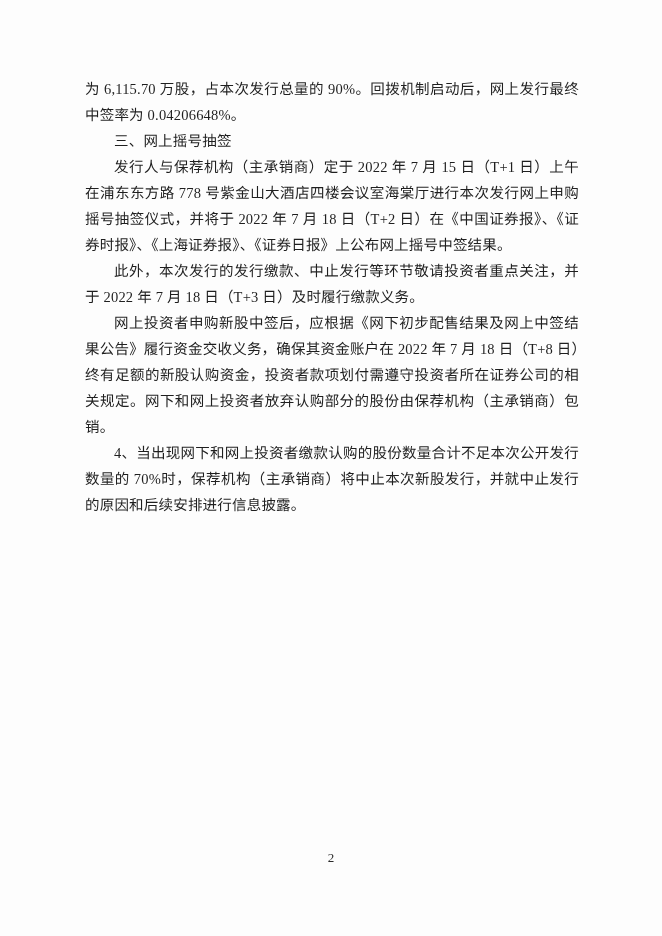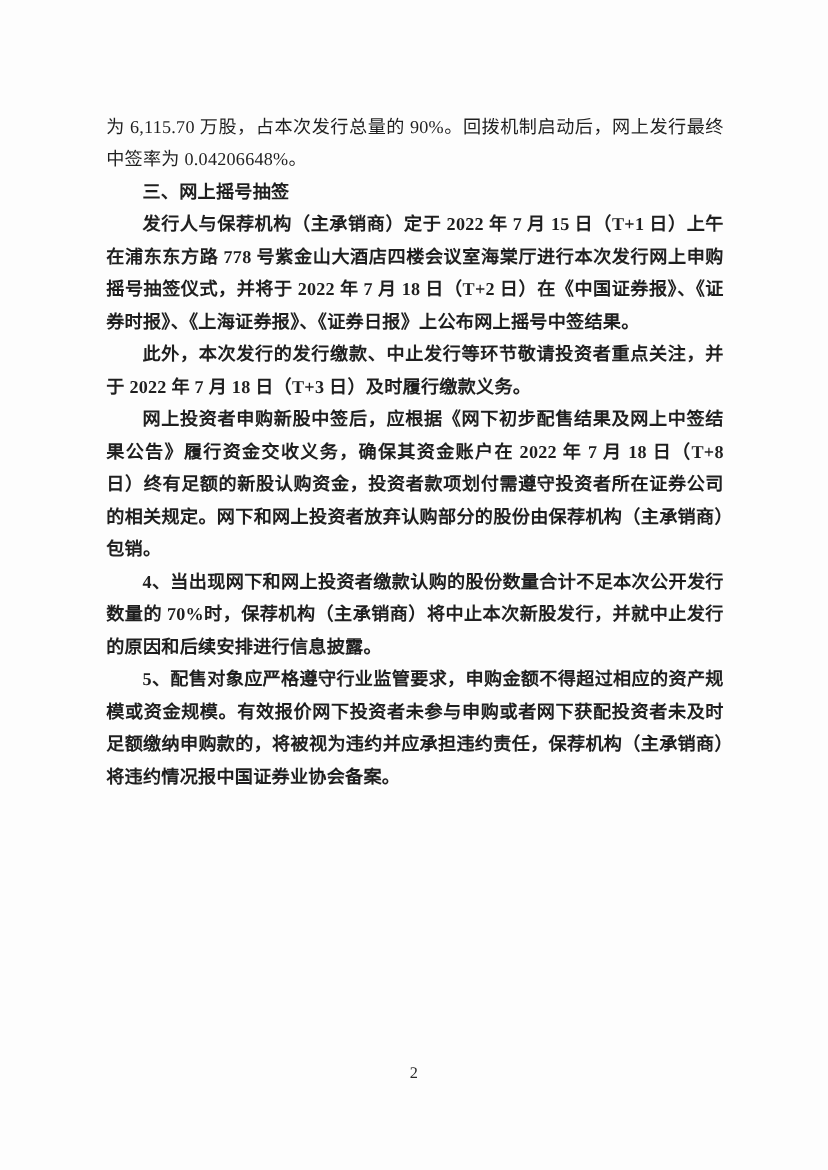--- a/index.html
+++ b/index.html
@@ -12,35 +12,34 @@
     width: 662px;
     height: 936px;
     background: #fdfdfd;
     overflow: hidden;
     font-family: "Liberation Serif", "DejaVu Serif", serif;
     color: #1f1f1f;
   }
   .content {
     position: absolute;
     left: 85px;
-    top: 89px;
+    top: 76px;
     width: 494px;
     font-size: 14.5px;
     line-height: 26px;
     text-align: justify;
     text-justify: inter-character;
     letter-spacing: 0.2px;
   }
   .content p {
     margin: 0;
     padding: 0;
   }
   .content p.indent {
     text-indent: 2em;
-    font-weight: bold;
   }
   .footer {
     position: absolute;
     left: 0;
     top: 848px;
     width: 662px;
     text-align: center;
     font-size: 13px;
     line-height: 20px;
     color: #2a2a2a;
@@ -50,16 +49,15 @@
 <body>
 
 <div class="page">
   <div class="content">
     <p class="para">为 6,115.70 万股，占本次发行总量的 90%。回拨机制启动后，网上发行最终中签率为 0.04206648%。</p>
     <p class="para indent">三、网上摇号抽签</p>
     <p class="para indent">发行人与保荐机构（主承销商）定于 2022 年 7 月 15 日（T+1 日）上午在浦东东方路 778 号紫金山大酒店四楼会议室海棠厅进行本次发行网上申购摇号抽签仪式，并将于 2022 年 7 月 18 日（T+2 日）在《中国证券报》、《证券时报》、《上海证券报》、《证券日报》上公布网上摇号中签结果。</p>
     <p class="para indent">此外，本次发行的发行缴款、中止发行等环节敬请投资者重点关注，并于 2022 年 7 月 18 日（T+3 日）及时履行缴款义务。</p>
     <p class="para indent">网上投资者申购新股中签后，应根据《网下初步配售结果及网上中签结果公告》履行资金交收义务，确保其资金账户在 2022 年 7 月 18 日（T+8 日）终有足额的新股认购资金，投资者款项划付需遵守投资者所在证券公司的相关规定。网下和网上投资者放弃认购部分的股份由保荐机构（主承销商）包销。</p>
     <p class="para indent">4、当出现网下和网上投资者缴款认购的股份数量合计不足本次公开发行数量的 70%时，保荐机构（主承销商）将中止本次新股发行，并就中止发行的原因和后续安排进行信息披露。</p>
-    <p class="para indent">5、配售对象应严格遵守行业监管要求，申购金额不得超过相应的资产规模或资金规模。有效报价网下投资者未参与申购或者网下获配投资者未及时足额缴纳申购款的，将被视为违约并应承担违约责任，保荐机构（主承销商）将违约情况报中国证券业协会备案。</p>
   </div>
   <div class="footer">2</div>
 </div>
 
 </body></html>

